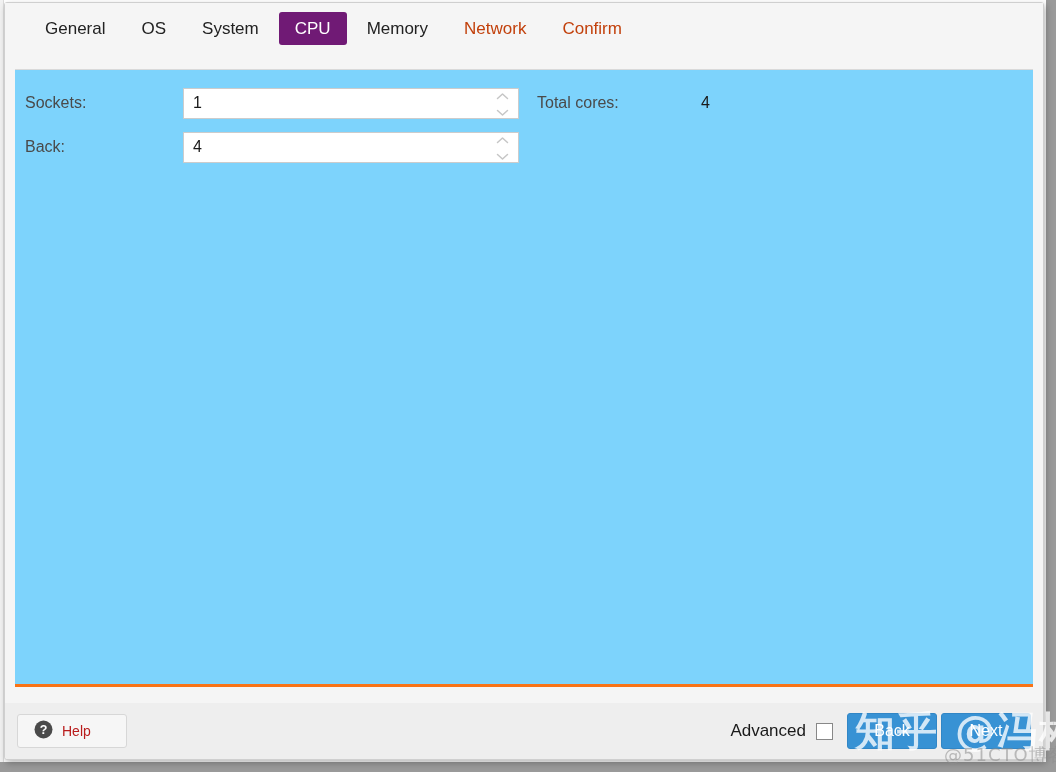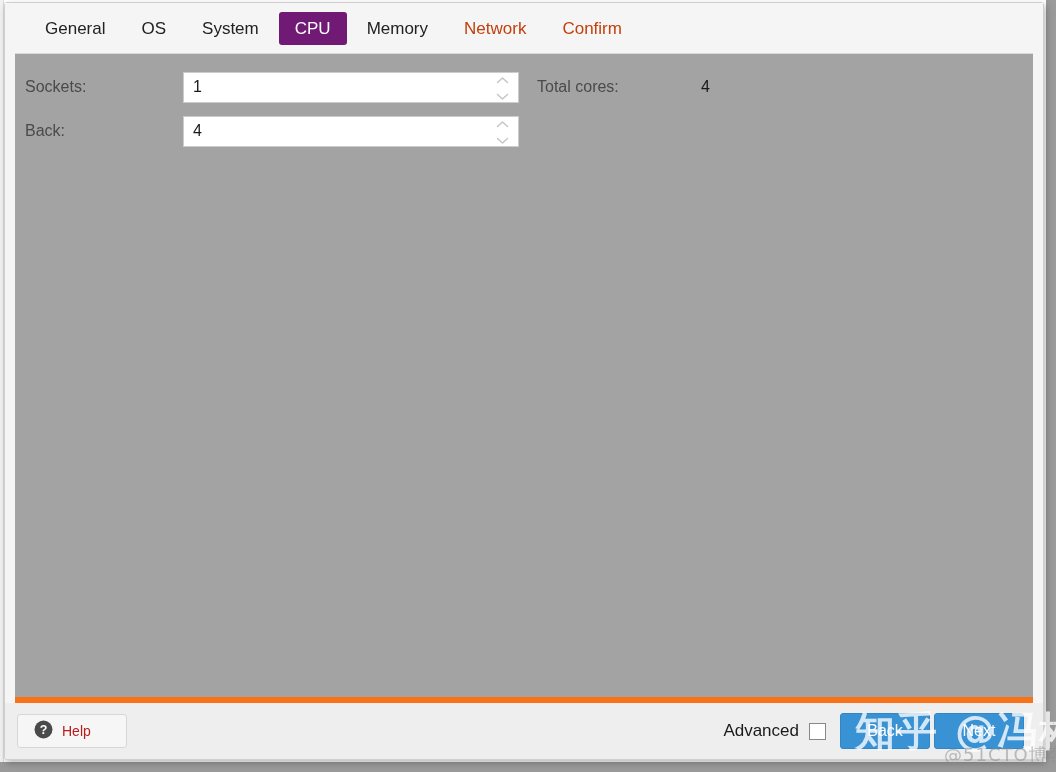--- a/index.html
+++ b/index.html
@@ -103,24 +103,24 @@
     color: #ffffff;
   }
   .tab.disabled {
     color: #c2410c;
     cursor: default;
   }
 
   
   .modal-body {
     flex: 1 1 auto;
-    background: #a3a3a3;
+    background: #7dd3fc;
     border-top: 1px solid #d9d9d9;
-    border-bottom: 6px solid #f97316;
-    margin: 0 10px;
+    border-bottom: 3px solid #f97316;
+    margin: 16px 10px;
     position: relative;
     overflow: hidden;
   }
   .form-cols {
     display: flex;
     padding: 18px 0 0 0;
   }
   .col {
     display: flex;
     flex-direction: column;
@@ -220,21 +220,21 @@
     border-radius: 3px;
     display: flex;
     align-items: center;
     gap: 9px;
     padding: 0 16px;
     cursor: pointer;
   }
   .help-label { font-size: 14px; color: #b91c1c; }
   .footer-right {
     position: absolute;
-    right: 19px; top: 0;
+    right: 12px; top: 0;
     height: 56px;
     display: flex;
     align-items: center;
     gap: 0;
   }
   .advanced-label {
     font-size: 17px;
     color: #1a1a1a;
     margin-right: 10px;
   }

